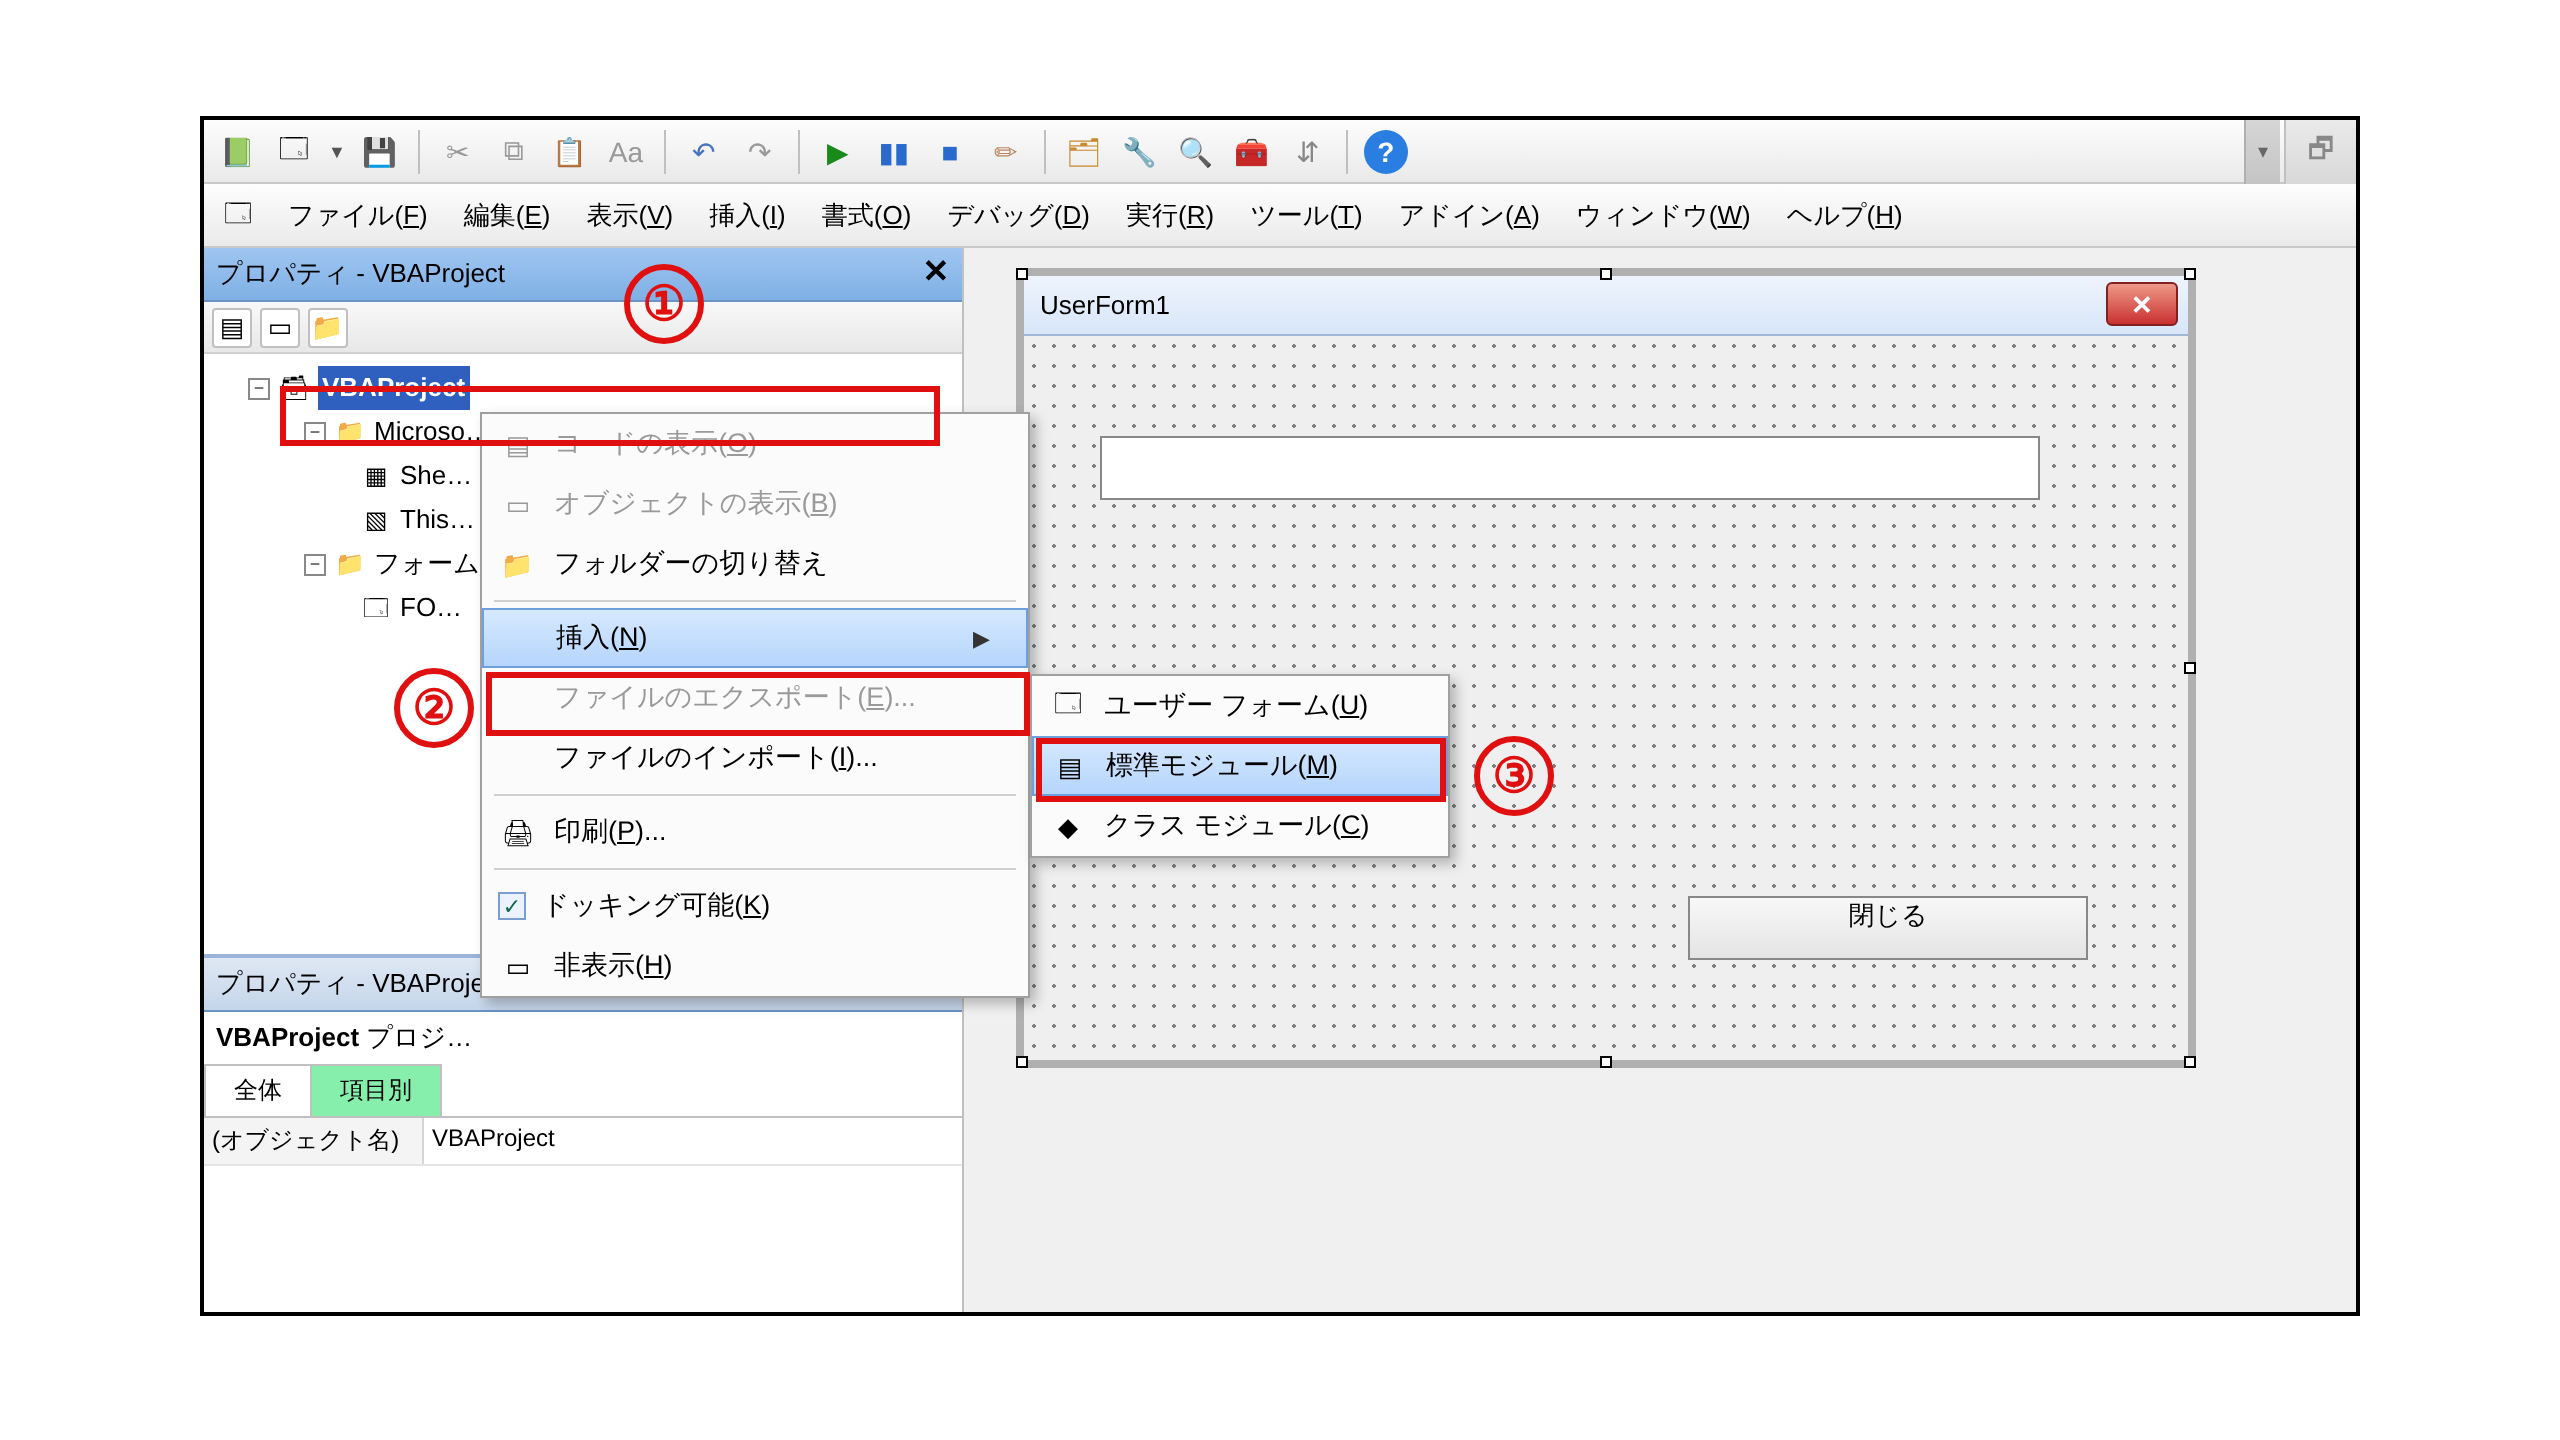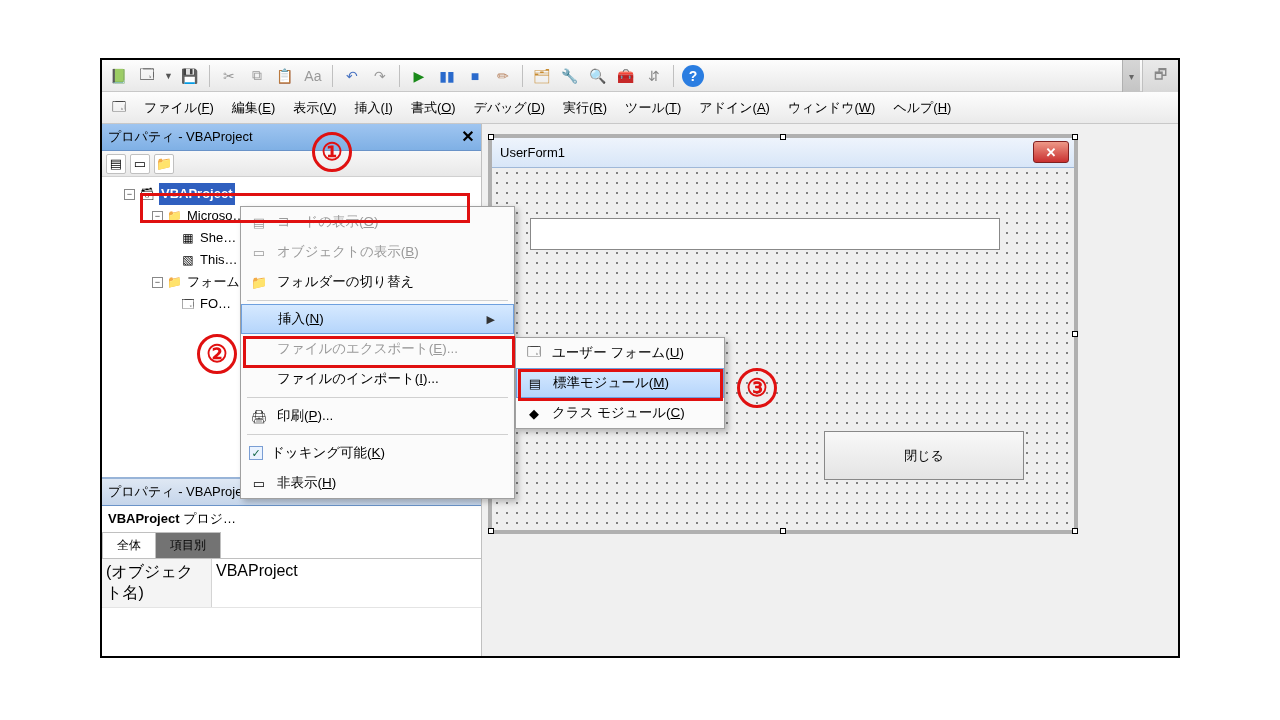--- a/index.html
+++ b/index.html
@@ -112,29 +112,29 @@
     color:#fff;
     display:inline-block;
     padding:0 2px;
   }
 
   
   .props-pane { flex:1; border-top:2px solid #98b4d8; display:flex;flex-direction:column; background:#fff;}
   .props-title { padding:4px 6px; font-size:13px; }
   .props-title b { font-weight:bold; }
   .props-tabs { display:flex; border-bottom:1px solid #c0c0c0; }
-  .props-tab { padding:4px 14px; border:1px solid #c0c0c0; border-bottom:none; background:#737373; margin-right:-1px; font-size:12px; }
+  .props-tab { padding:4px 14px; border:1px solid #c0c0c0; border-bottom:none; background:#86efac; margin-right:-1px; font-size:12px; }
   .props-tab.active { background:#fff; }
-  .props-row { display:flex; border-bottom:1px solid #e4e4e4; font-size:16px; }
+  .props-row { display:flex; border-bottom:1px solid #e4e4e4; font-size:12px; }
   .props-row div:first-child { width:110px; padding:3px 4px; background:#f4f4f4; border-right:1px solid #d4d4d4;}
   .props-row div:last-child { flex:1; padding:3px 4px;}
 
   
   .form-designer {
-    position:absolute; left:6px; top:10px;
+    position:absolute; left:26px; top:10px;
     width:590px; height:400px;
     border:4px solid #b0b0b0;
   }
   .hatch {
     background:
       repeating-linear-gradient(45deg,#cfcfcf 0 2px, transparent 2px 6px),
       #e8e8e8;
   }
   .form-titlebar {
     height:30px;
@@ -160,24 +160,24 @@
     background-size: 10px 10px;
     background-color:#efefef;
   }
   .uf-textbox {
     position:absolute; left:38px; top:50px;
     width:470px; height:32px;
     background:#fff; border:1px solid #888;
   }
   .uf-button {
     position:absolute; right:50px; bottom:50px;
-    width:200px; height:49px;
+    width:200px; height:32px;
     background:linear-gradient(#f8f8f8,#e4e4e4);
     border:1px solid #888;
-    display:flex;align-items:center;justify-content:center;
+    display:flex;align-items:flex-start;justify-content:center;
   }
   .sel-handle { position:absolute; width:6px;height:6px;background:#fff;border:1px solid #000; }
 
   
   .ctx {
     position:absolute;
     background:#fbfbfb;
     border:1px solid #a0a0a0;
     box-shadow:3px 3px 6px rgba(0,0,0,0.25);
     font-size:13.5px;

